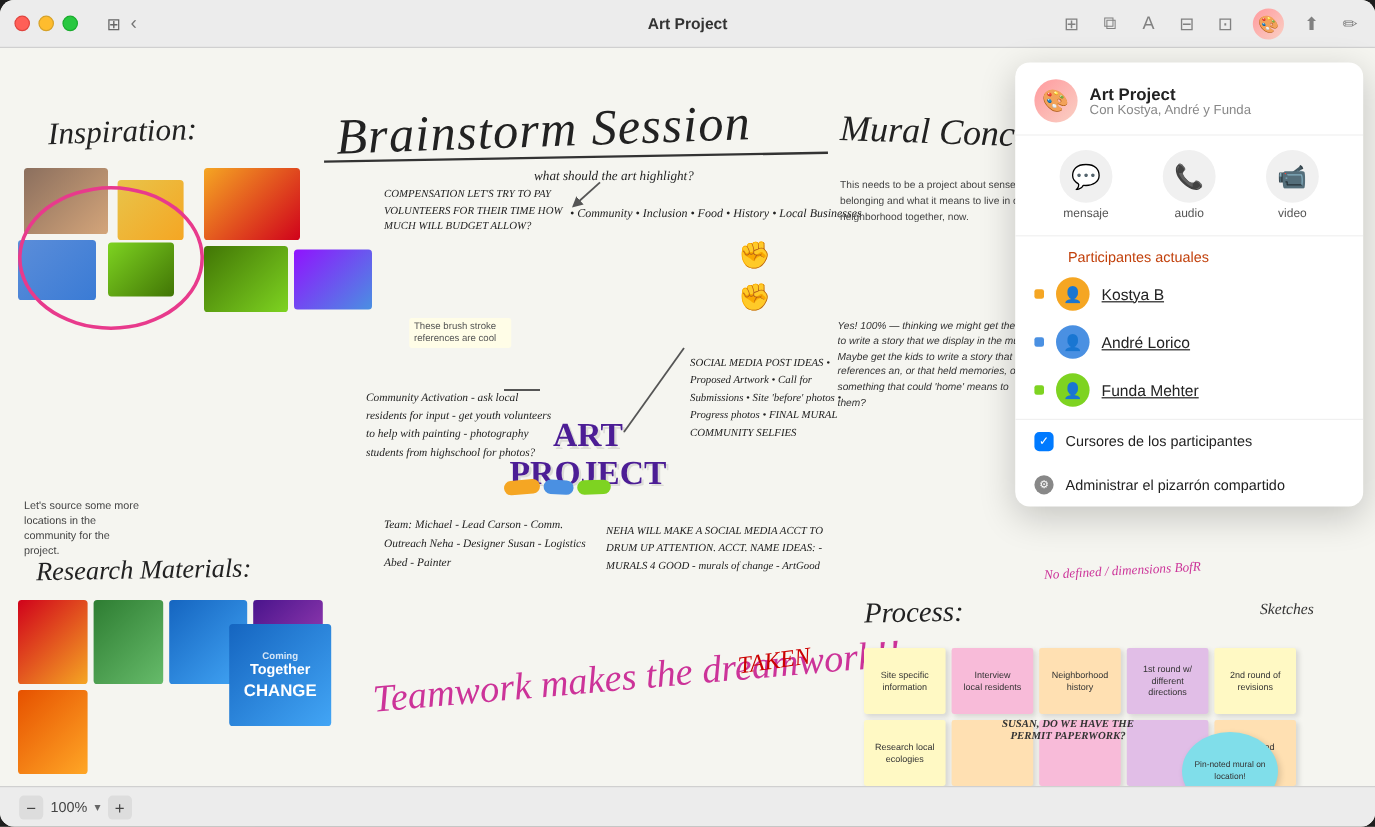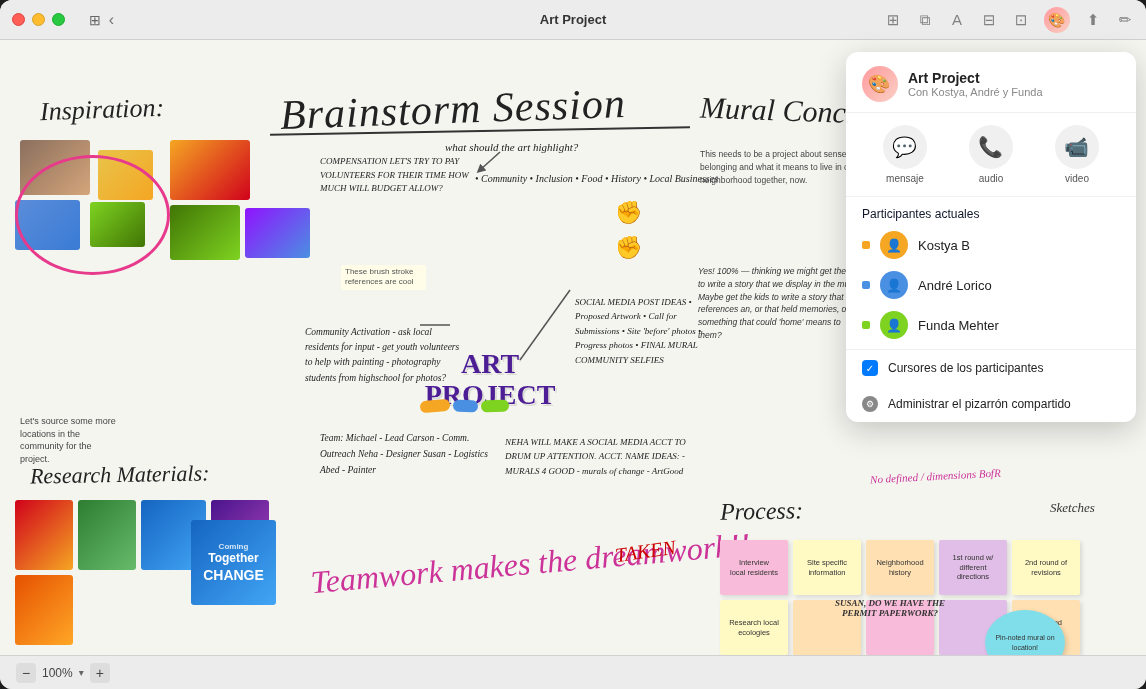--- a/index.html
+++ b/index.html
@@ -561,22 +561,23 @@
     }
 
     .collab-action-label {
       font-size: 10px;
       color: #555;
     }
 
     .collab-participants-title {
       padding: 10px 16px 4px;
       font-size: 12px;
-      color: #0f172a;
+      color: #c2410c;
       font-weight: 500;
+      margin-left: 28px;
     }
 
     .participant-row {
       display: flex;
       align-items: center;
       gap: 10px;
       padding: 6px 16px;
     }
 
     .participant-color-dot {
@@ -595,20 +596,21 @@
       display: flex;
       align-items: center;
       justify-content: center;
       font-size: 13px;
     }
 
     .participant-name {
       font-size: 13px;
       color: #222;
       flex: 1;
+      text-decoration: underline;
     }
 
     .collab-options {
       border-top: 1px solid #f0f0f0;
       margin-top: 4px;
     }
 
     .collab-option-row {
       display: flex;
       align-items: center;
@@ -842,22 +844,22 @@
 that references an, or that
 held memories, or something that
 could 'home' means to them?</div>
 
       <div class="dimensions-note">No defined / dimensions BofR</div>
 
       <div style="position:absolute;top:458px;left:720px;">
         <div class="process-label">Process:</div>
         <div class="sticky-grid">
 
+          <div class="sticky sticky-yellow">Site specific<br>information</div>
           <div class="sticky sticky-pink">Interview<br>local residents</div>
-          <div class="sticky sticky-yellow">Site specific<br>information</div>
           <div class="sticky sticky-orange">Neighborhood<br>history</div>
           <div class="sticky sticky-purple">1st round w/<br>different<br>directions</div>
           <div class="sticky sticky-yellow">2nd round of<br>revisions</div>
 
           <div class="sticky sticky-yellow">Research local<br>ecologies</div>
           <div class="sticky sticky-orange"></div>
           <div class="sticky sticky-pink"></div>
           <div class="sticky sticky-purple"></div>
           <div class="sticky sticky-orange">3rd round<br>final art</div>
         </div>

